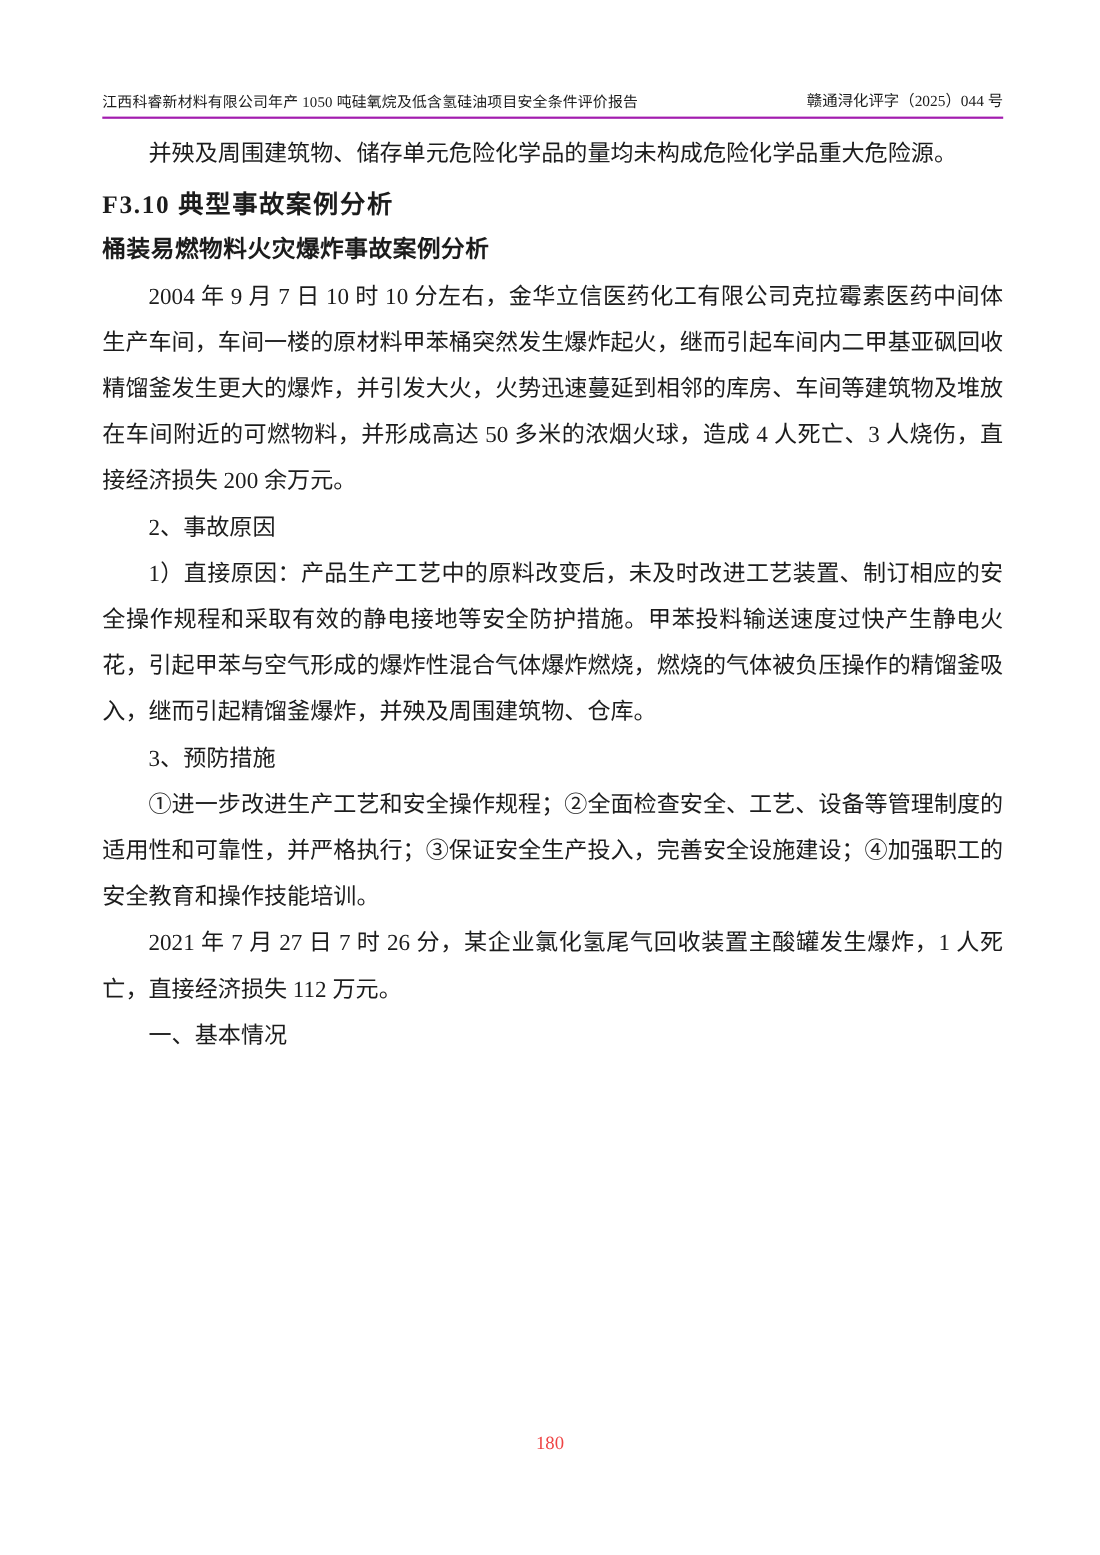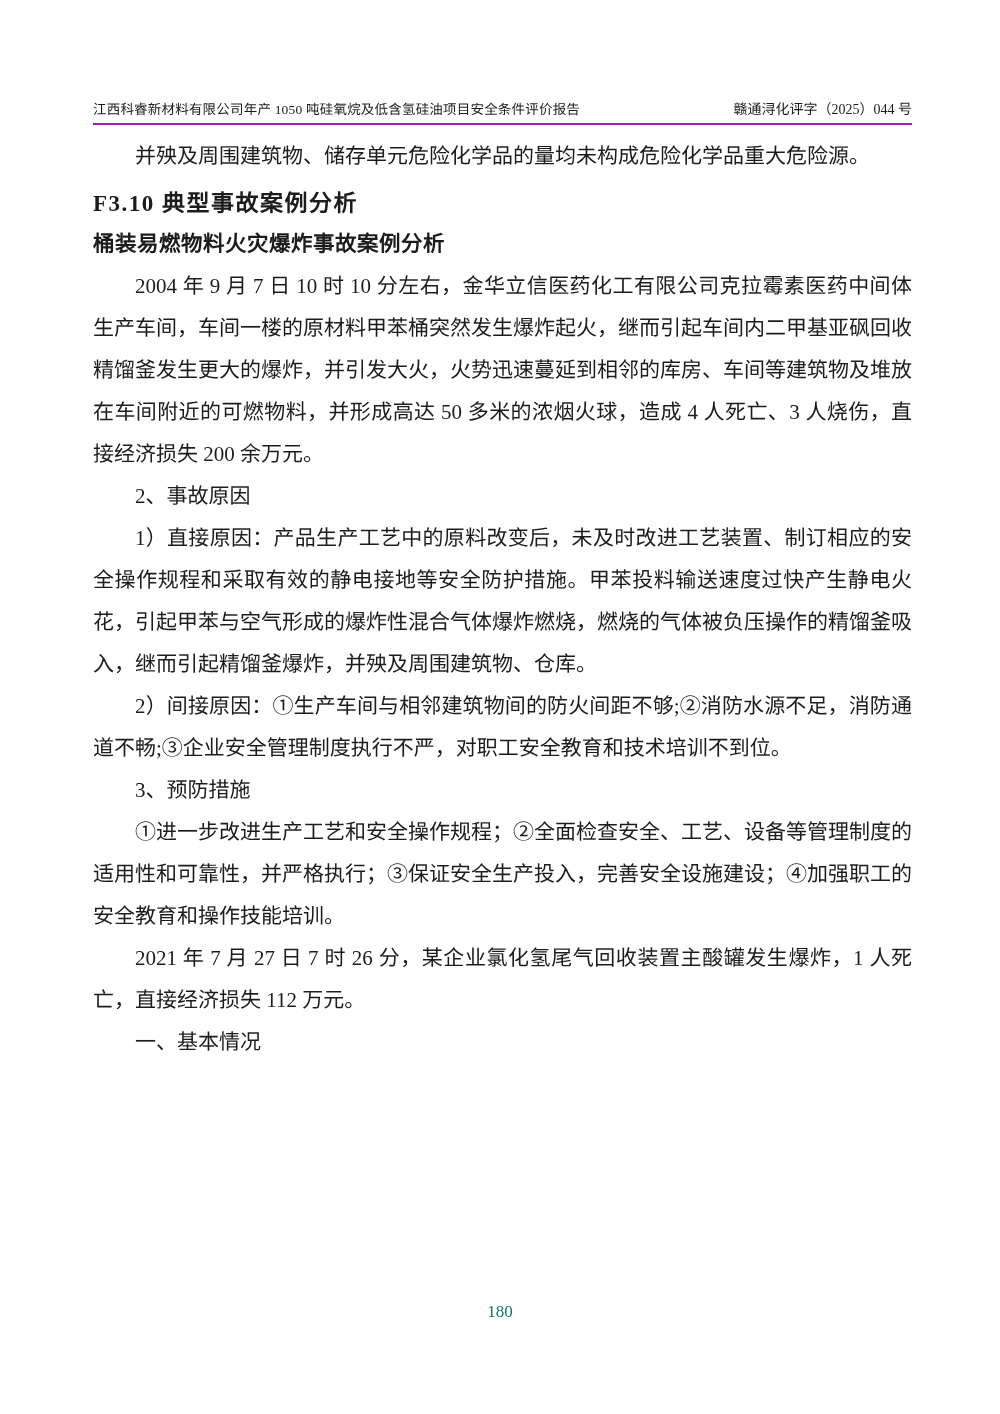--- a/index.html
+++ b/index.html
@@ -28,21 +28,20 @@
   }
   .doc-header .hdr-left {
     font-size: 13.5px;
     line-height: 17px;
     letter-spacing: 0.2px;
   }
   .doc-header .hdr-right {
     font-size: 14px;
     line-height: 17px;
     white-space: nowrap;
-    margin-top: 17px;
   }
   .body-text {
     margin-top: 10px;
     font-size: 21px;
     line-height: 42px;
     text-align: justify;
   }
   .para {
     margin: 0;
     text-indent: 2em;
@@ -74,21 +73,21 @@
   .case-title.second {
     margin-top: 26px;
   }
   .page-footer {
     position: absolute;
     left: 0;
     bottom: 92px;
     width: 100%;
     text-align: center;
     font-size: 17px;
-    color: #0f766e;
+    color: #ef4444;
   }
 </style>
 </head>
 <body>
 
 <div class="page">
 
   <div class="doc-header">
     <span class="hdr-left">江西科睿新材料有限公司年产 1050 吨硅氧烷及低含氢硅油项目安全条件评价报告</span>
     <span class="hdr-right">赣通浔化评字（2025）044 号</span>
@@ -99,21 +98,20 @@
     <p class="para">并殃及周围建筑物、储存单元危险化学品的量均未构成危险化学品重大危险源。</p>
 
     <h2 class="section-heading">F3.10 典型事故案例分析</h2>
 
     <h3 class="case-title">桶装易燃物料火灾爆炸事故案例分析</h3>
 
     <p class="para">2004 年 9 月 7 日 10 时 10 分左右，金华立信医药化工有限公司克拉霉素医药中间体生产车间，车间一楼的原材料甲苯桶突然发生爆炸起火，继而引起车间内二甲基亚砜回收精馏釜发生更大的爆炸，并引发大火，火势迅速蔓延到相邻的库房、车间等建筑物及堆放在车间附近的可燃物料，并形成高达 50 多米的浓烟火球，造成 4 人死亡、3 人烧伤，直接经济损失 200 余万元。</p>
 
     <p class="sub-heading">2、事故原因</p>
     <p class="para">1）直接原因：产品生产工艺中的原料改变后，未及时改进工艺装置、制订相应的安全操作规程和采取有效的静电接地等安全防护措施。甲苯投料输送速度过快产生静电火花，引起甲苯与空气形成的爆炸性混合气体爆炸燃烧，燃烧的气体被负压操作的精馏釜吸入，继而引起精馏釜爆炸，并殃及周围建筑物、仓库。</p>
-    <p class="para">2）间接原因：①生产车间与相邻建筑物间的防火间距不够;②消防水源不足，消防通道不畅;③企业安全管理制度执行不严，对职工安全教育和技术培训不到位。</p>
 
     <p class="sub-heading">3、预防措施</p>
     <p class="para">①进一步改进生产工艺和安全操作规程；②全面检查安全、工艺、设备等管理制度的适用性和可靠性，并严格执行；③保证安全生产投入，完善安全设施建设；④加强职工的安全教育和操作技能培训。</p>
 
 
     <p class="para">2021 年 7 月 27 日 7 时 26 分，某企业氯化氢尾气回收装置主酸罐发生爆炸，1 人死亡，直接经济损失 112 万元。</p>
     <p class="sub-heading">一、基本情况</p>
 
   </div>
 

